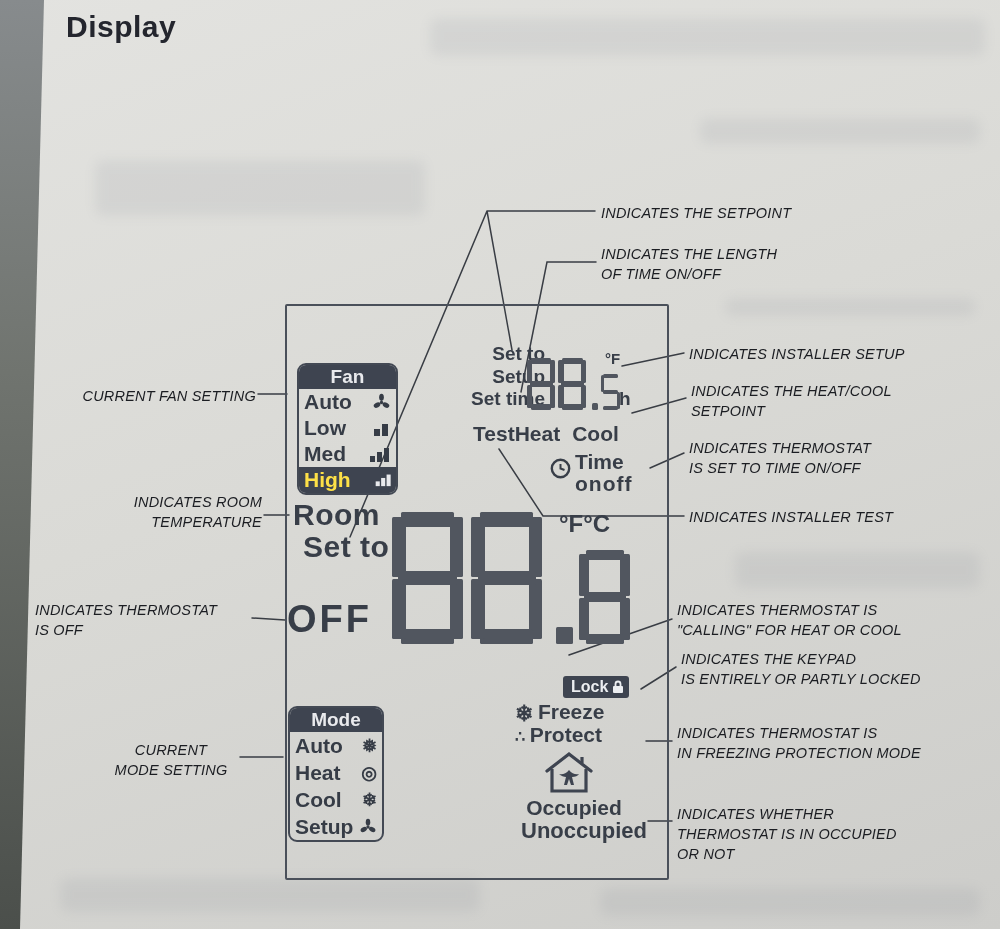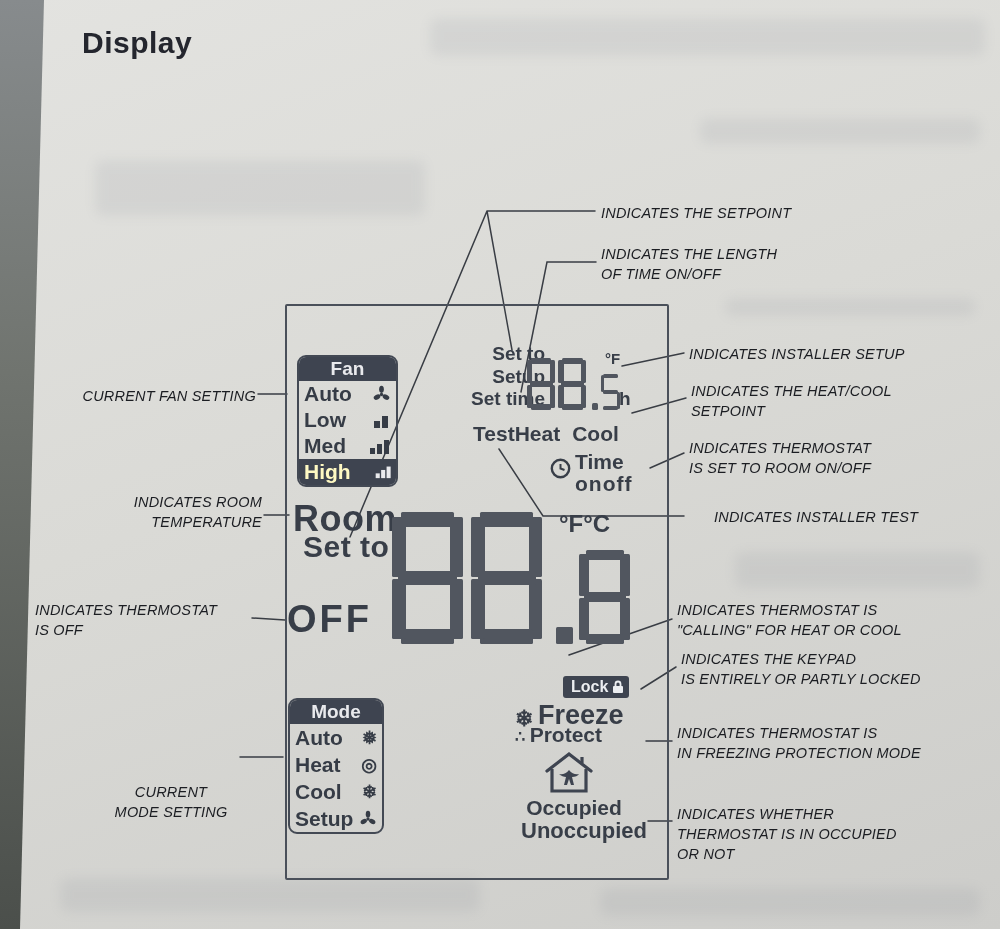--- a/index.html
+++ b/index.html
@@ -3,36 +3,36 @@
 <meta charset="utf-8">
 <style>
   html,body{margin:0;padding:0;background:#5d615d;}
   .page{position:relative;width:1000px;height:929px;overflow:hidden;
         background:linear-gradient(180deg,#878b8d 0%,#70746f 40%,#4b4f4b 100%);
         font-family:"Liberation Sans",sans-serif;}
   .paper{position:absolute;inset:0;
          background:linear-gradient(160deg,#e3e3e0 0%,#dadad6 45%,#cdcdca 100%);
          clip-path:polygon(44px 0,1000px 0,1000px 929px,20px 929px);}
   .smudge{position:absolute;background:#6f7583;opacity:.10;filter:blur(6px);border-radius:8px;}
-  .title{position:absolute;left:66px;top:10px;margin:16px;font-size:30px;font-weight:bold;
+  .title{position:absolute;left:66px;top:10px;margin:0;font-size:30px;font-weight:bold;
          color:#24262e;letter-spacing:.5px;}
   .lines{position:absolute;left:0;top:0;}
   .lines path{stroke:#393d44;stroke-width:1.5;fill:none;stroke-linecap:round;}
   .co{position:absolute;font-size:14.5px;line-height:20px;color:#1b1d22;letter-spacing:.2px;}
   .co div{white-space:nowrap;font-style:italic;}
   .co.ra{text-align:right;} .co.ce{text-align:center;}
   .display{position:absolute;left:285px;top:304px;width:380px;height:572px;
            border:2.5px solid #4a505a;border-radius:2px;}
   .abs{position:absolute;}
-  .blk{position:absolute;border:2.5px solid #434954;border-radius:9px;overflow:hidden;}
+  .blk{position:absolute;border:2.5px solid #434954;border-radius:9px;overflow:hidden;margin-top:8px;}
   .blkhead{background:#3e4450;color:#e9eaed;font-weight:bold;font-size:19px;
            text-align:center;height:24px;line-height:24px;}
   .blkrow{display:flex;align-items:center;justify-content:space-between;
           padding:0 5px 0 5px;font-weight:bold;font-size:21px;color:#363c46;}
-  .blkrow.dark{background:#3e4450;color:#fef9c3;gap:24px;}
+  .blkrow.dark{background:#3e4450;color:#fde047;gap:24px;}
   .fanblock{left:10px;top:49px;width:97px;}
   .fanblock .blkrow{height:26px;}
   .modeblock{left:1px;top:392px;width:92px;}
   .modeblock .blkrow{height:27px;}
   .glyph{font-size:18px;font-weight:bold;line-height:1;}
   .dtxt{position:absolute;font-weight:bold;color:#383e48;}
   .settolabels{position:absolute;left:148px;top:37px;width:110px;text-align:right;
                font-size:19px;line-height:22.5px;font-weight:bold;color:#383e48;}
   .underl{border-bottom:2.5px solid #383e48;padding-bottom:1px;}
   .lockbadge{position:absolute;left:276px;top:370px;background:#3e4450;color:#eceef1;
@@ -88,44 +88,44 @@
     <div>CURRENT FAN SETTING</div>
   </div>
   <div class="co ra" style="left:100px;top:492px;width:162px">
     <div>INDICATES ROOM</div>
     <div>TEMPERATURE</div>
   </div>
   <div class="co" style="left:35px;top:600px;width:220px">
     <div>INDICATES THERMOSTAT</div>
     <div>IS OFF</div>
   </div>
-  <div class="co ce" style="left:104px;top:782px;width:134px">
+  <div class="co ce" style="left:104px;top:740px;width:134px">
     <div>CURRENT</div>
     <div>MODE SETTING</div>
   </div>
 
   <div class="co" style="left:601px;top:203px">
     <div>INDICATES THE SETPOINT</div>
   </div>
   <div class="co" style="left:601px;top:244px">
     <div>INDICATES THE LENGTH</div>
     <div>OF TIME ON/OFF</div>
   </div>
   <div class="co" style="left:689px;top:344px">
     <div>INDICATES INSTALLER SETUP</div>
   </div>
   <div class="co" style="left:691px;top:381px">
     <div>INDICATES THE HEAT/COOL</div>
     <div>SETPOINT</div>
   </div>
   <div class="co" style="left:689px;top:438px">
     <div>INDICATES THERMOSTAT</div>
-    <div>IS SET TO ROOM ON/OFF</div>
-  </div>
-  <div class="co" style="left:714px;top:507px">
+    <div>IS SET TO TIME ON/OFF</div>
+  </div>
+  <div class="co" style="left:689px;top:507px">
     <div>INDICATES INSTALLER TEST</div>
   </div>
   <div class="co" style="left:677px;top:600px">
     <div>INDICATES THERMOSTAT IS</div>
     <div>"CALLING" FOR HEAT OR COOL</div>
   </div>
   <div class="co" style="left:681px;top:649px">
     <div>INDICATES THE KEYPAD</div>
     <div>IS ENTIRELY OR PARTLY LOCKED</div>
   </div>
@@ -219,21 +219,21 @@
       <span>Test</span><span>Heat</span><span style="margin-left:12px">Cool</span>
     </div>
 
     <svg class="abs" style="left:263px;top:152px" width="21" height="21" viewBox="0 0 21 21">
       <circle cx="10.5" cy="10.5" r="8.7" fill="none" stroke="#383e48" stroke-width="2.4"></circle>
       <path d="M10.5 6 V10.5 L14.5 12" fill="none" stroke="#383e48" stroke-width="2"></path>
     </svg>
     <span class="dtxt" style="left:288px;top:144px;font-size:21px">Time</span>
     <span class="dtxt" style="left:288px;top:166px;font-size:21px;letter-spacing:1px">onoff</span>
 
-    <div class="dtxt" style="left:6px;top:192px;font-size:36px;letter-spacing:.5px">Room</div>
+    <div class="dtxt" style="left:6px;top:192px;font-size:30px;letter-spacing:.5px">Room</div>
     <div class="dtxt" style="left:16px;top:224px;font-size:30px;letter-spacing:.5px">Set to</div>
 
     <span class="seg" style="left:105px;top:206px">
         <span class="seg-d" style="width: 71.28px; height: 132px; margin-right: 7.92px;">
           <i class="a"></i>
           <i class="b"></i>
           <i class="c"></i>
           <i class="d"></i>
           <i class="e"></i>
           <i class="f"></i>
@@ -267,21 +267,21 @@
     <div class="lockbadge">
       <span>Lock</span>
       <svg width="12" height="14" viewBox="0 0 12 14">
         <rect x="1" y="6" width="10" height="7" rx="1" fill="#eceef1"></rect>
         <path d="M3.5 6 V4 a2.5 2.5 0 0 1 5 0 V6" fill="none" stroke="#eceef1" stroke-width="1.8"></path>
       </svg>
     </div>
 
     <div class="abs" style="left:228px;top:394px">
       <span class="glyph" style="font-size:22px;color:#383e48;vertical-align:-2px">❄</span>
-      <span class="dtxt" style="position:static;font-size:27px">Freeze</span>
+      <span class="dtxt" style="position:static;font-size:21px">Freeze</span>
     </div>
     <div class="abs" style="left:228px;top:417px">
       <span class="glyph" style="font-size:16px;color:#383e48">∴</span>
       <span class="dtxt" style="position:static;font-size:21px">Protect</span>
     </div>
 
     <svg class="abs" style="left:255px;top:444px" width="54" height="44" viewBox="0 0 54 44">
       <path d="M5 21 L27 4 L49 21" fill="none" stroke="#3e4450" stroke-width="3.2" stroke-linecap="round"></path>
       <path d="M10 19 V41 H44 V19" fill="none" stroke="#3e4450" stroke-width="3.2"></path>
       <path d="M40 7 V13" stroke="#3e4450" stroke-width="3.2"></path>

